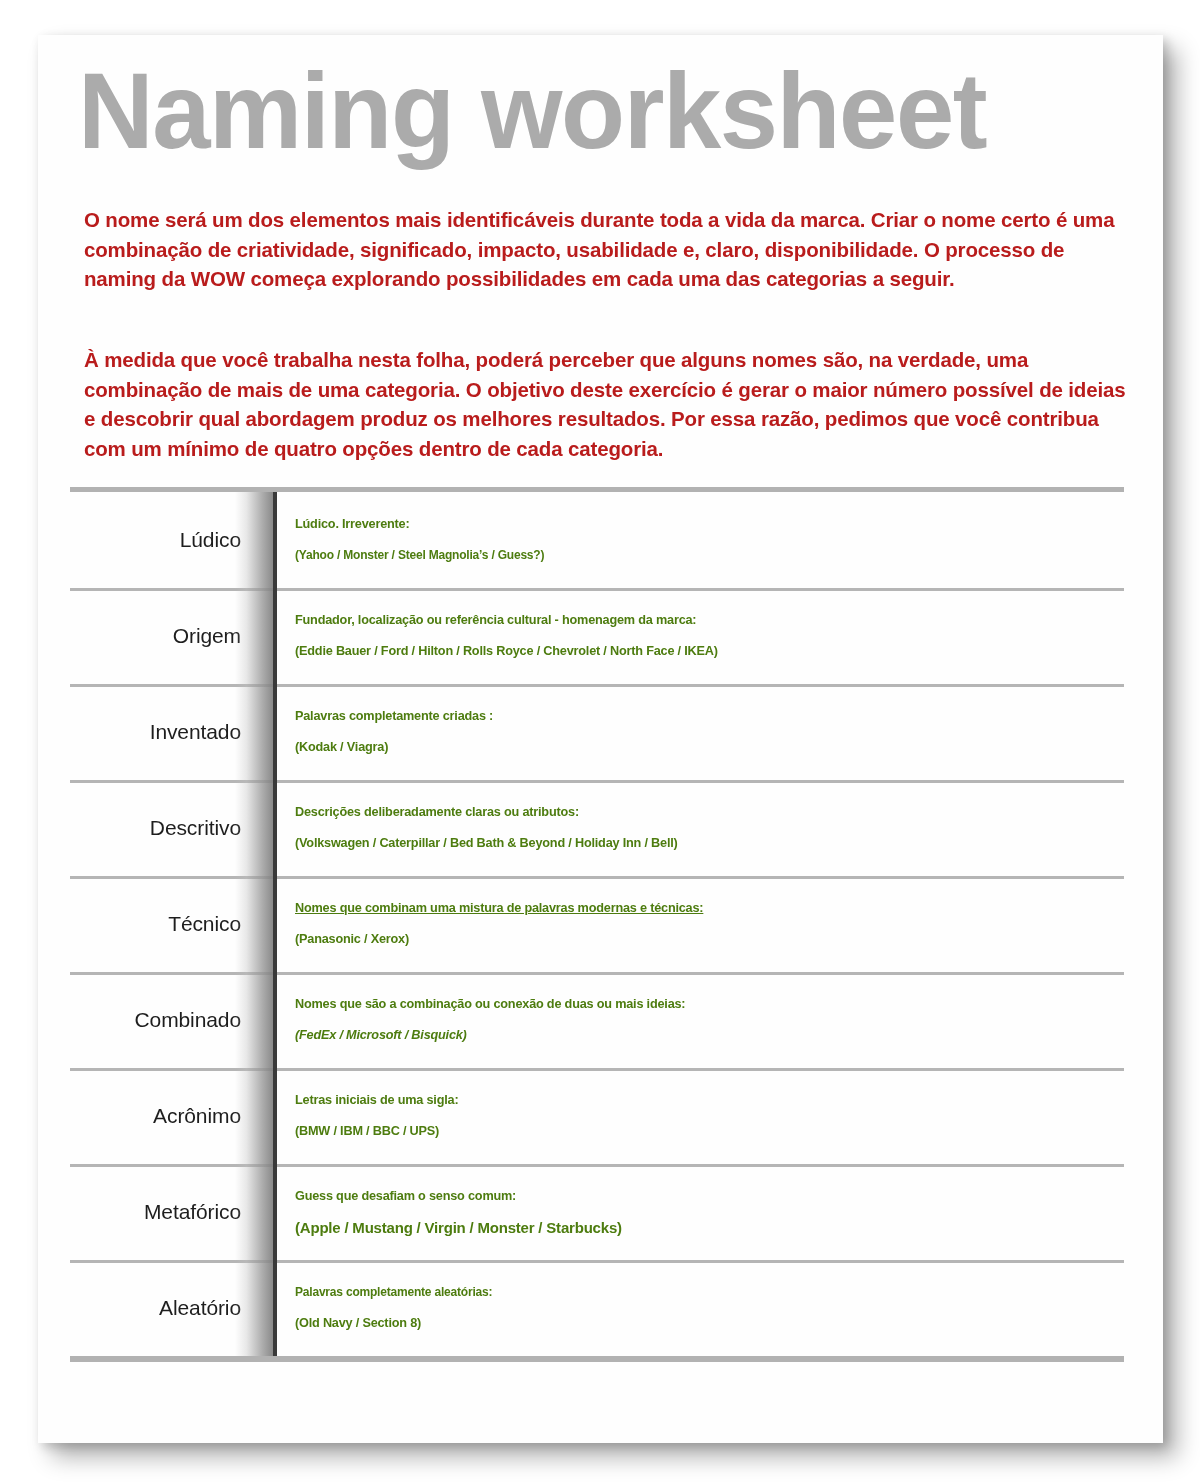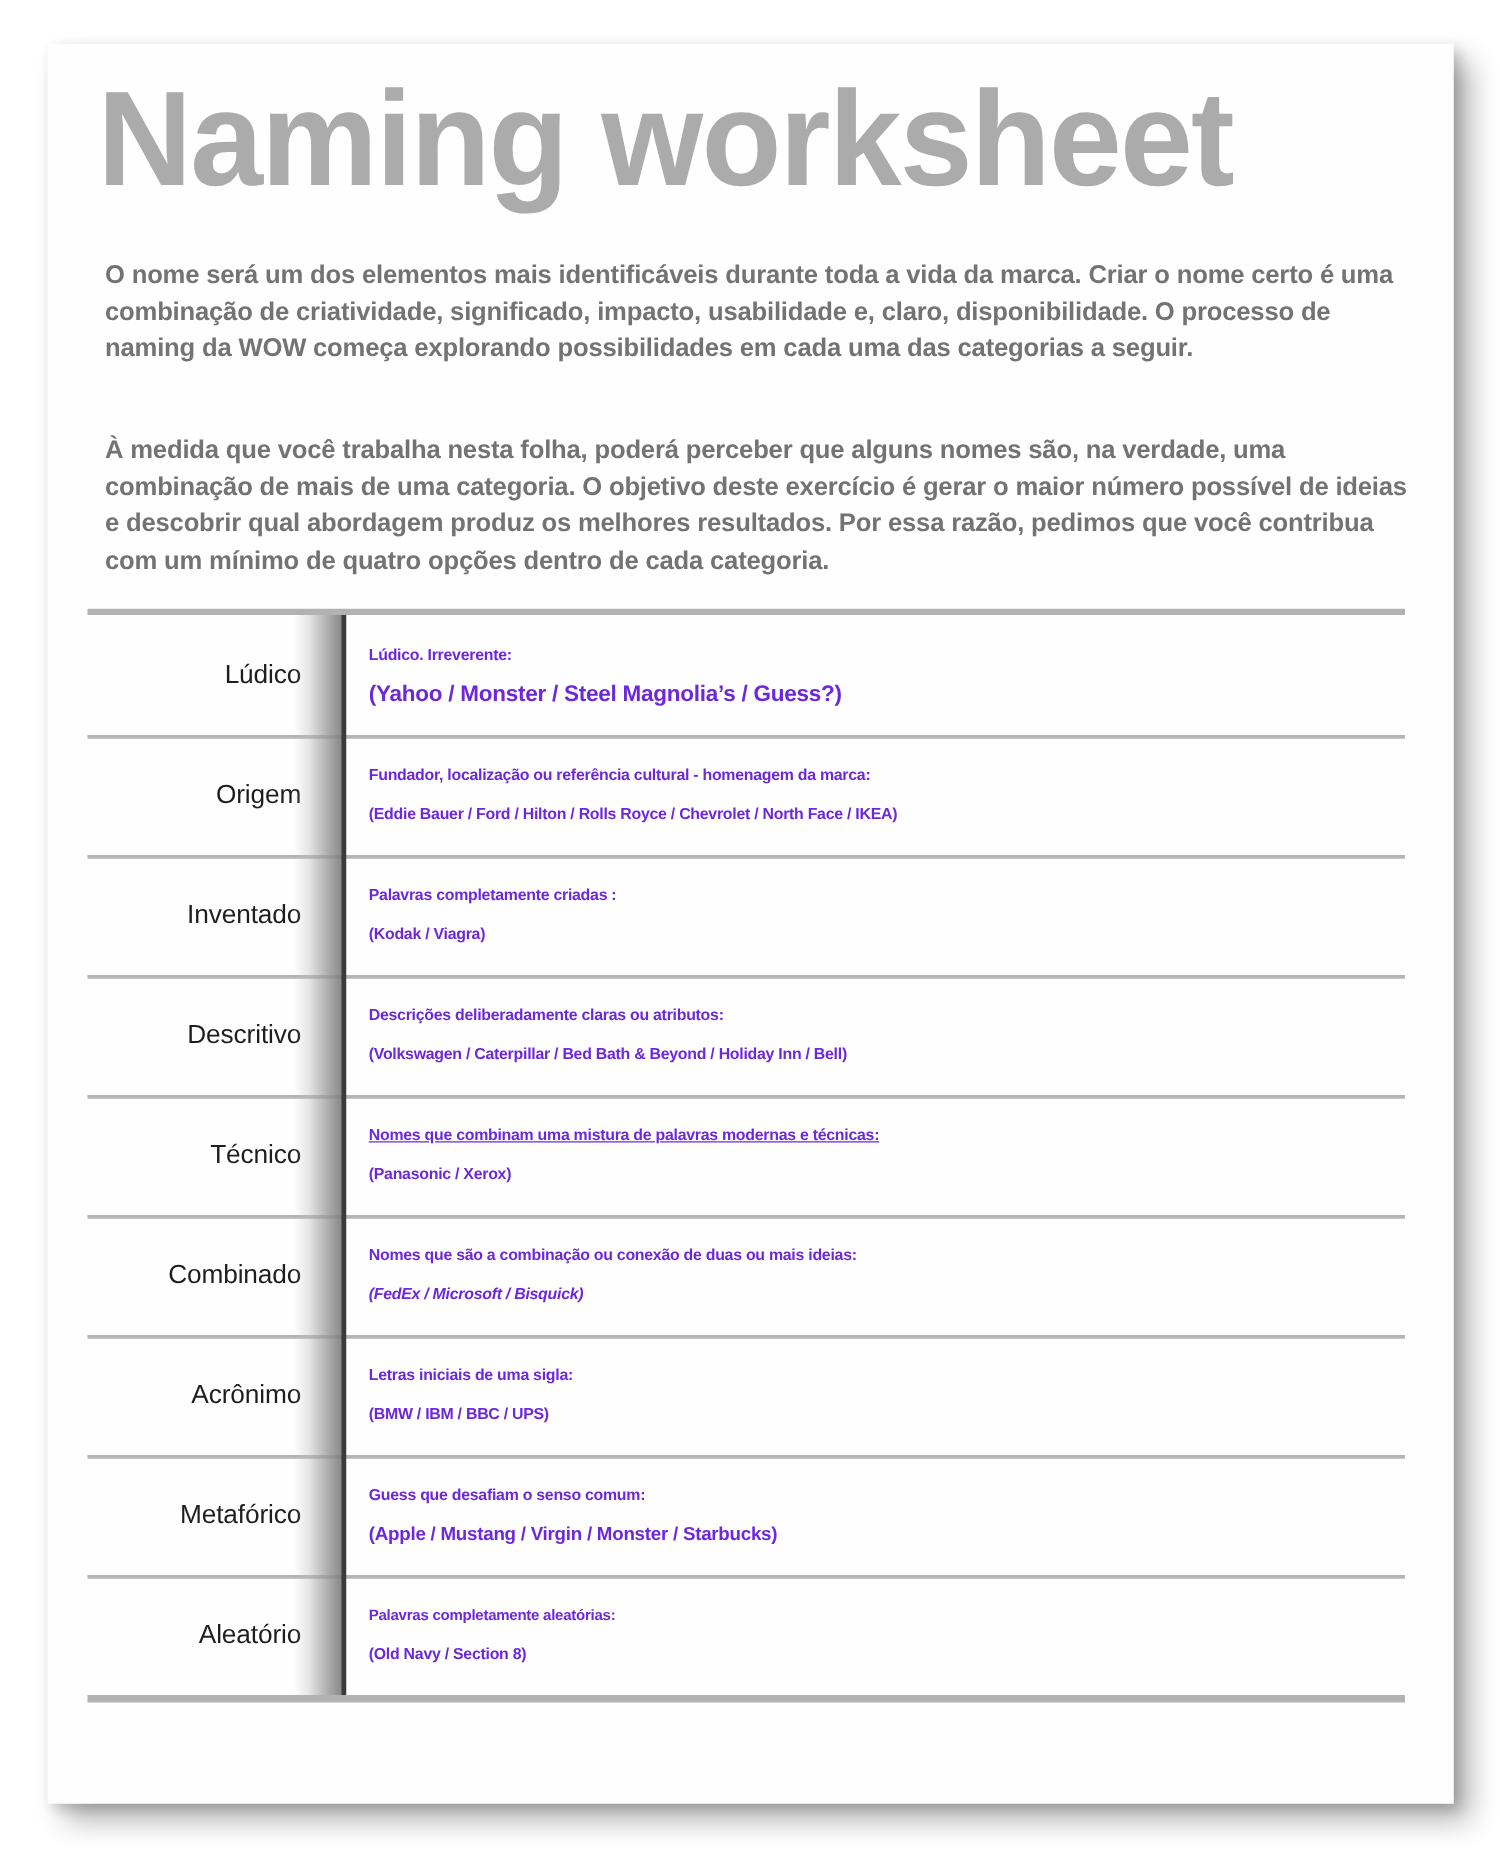--- a/index.html
+++ b/index.html
@@ -49,21 +49,21 @@
   }
 
   
   .intro {
     position: absolute;
     left: 46px;
     width: 1047px;
     font-size: 20.5px;
     line-height: 29.5px;
     font-weight: 600;
-    color: #737373;
+    color: #b91c1c;
     letter-spacing: -0.15px;
   }
   #intro1 { top: 170px; }
   #intro2 { top: 310px; }
 
   
   #table {
     position: absolute;
     left: 32px;
     top: 452px;
@@ -134,21 +134,21 @@
     color: #1e1e1e;
     letter-spacing: -0.1px;
   }
 
   .desc-cell {
     flex: 1 1 auto;
     padding-left: 22px;
     font-size: 21.5px;
     line-height: 31px;
     font-weight: 700;
-    color: #6d28d9;
+    color: #4d7c0f;
     letter-spacing: -0.2px;
     white-space: nowrap;
   }
   .desc-cell .line2 { display: block; }
 </style>
 </head>
 <body>
 
 <div id="canvas">
 
@@ -164,21 +164,21 @@
 
       <div class="rule-top"></div>
 
       <div class="rows" id="rows">
         <div class="gradient-band"></div>
         <div class="divider-line"></div>
       <div class="row">
             <div class="cat-cell">Lúdico</div>
             <div class="desc-cell">
               <span class="line1" style="display: block; font-size: 12.7px;">Lúdico. Irreverente:</span>
-              <span class="line2" style="display: block; font-size: 18px;">(Yahoo / Monster / Steel Magnolia’s / Guess?)</span>
+              <span class="line2" style="display: block; font-size: 12px;">(Yahoo / Monster / Steel Magnolia’s / Guess?)</span>
             </div>
           </div>
           <div class="row">
             <div class="cat-cell">Origem</div>
             <div class="desc-cell">
               <span class="line1" style="display: block; font-size: 12.7px;">Fundador, localização ou referência cultural - homenagem da marca:</span>
               <span class="line2" style="display: block; font-size: 12.7px;">(Eddie Bauer / Ford / Hilton / Rolls Royce / Chevrolet / North Face / IKEA)</span>
             </div>
           </div>
           <div class="row">

